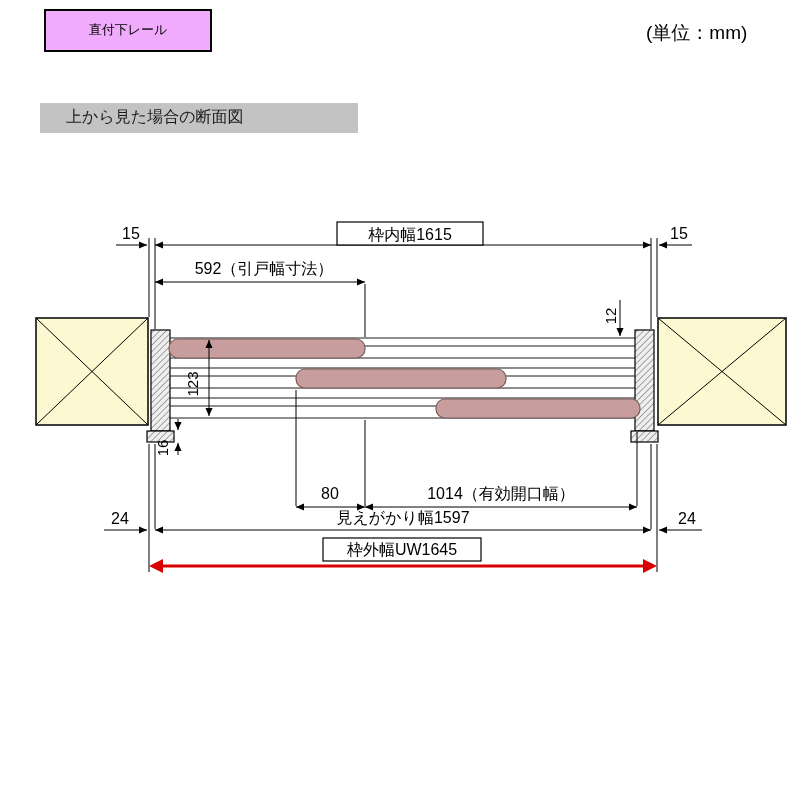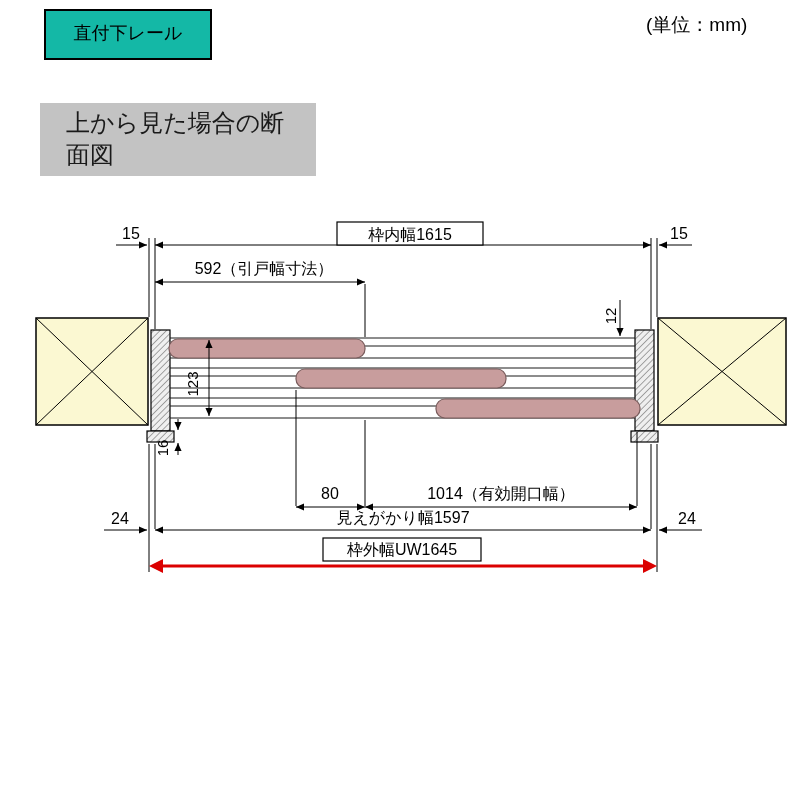--- a/index.html
+++ b/index.html
@@ -4,33 +4,33 @@
 <style>
   html,body { margin:0; padding:0; }
   body {
     width:800px; height:800px; position:relative; overflow:hidden;
     background:#ffffff;
     font-family:"Liberation Sans", sans-serif;
     color:#000;
   }
   .title-box {
     position:absolute; left:44px; top:9px; width:164px;
-    border:2px solid #000; background:#14b8a6;
+    border:2px solid #000; background:#f0abfc;
     text-align:center; padding:9px 0 10px 0;
-    font-size:18px; line-height:1.55;
+    font-size:13px; line-height:1.55;
   }
   .unit-label {
-    position:absolute; left:646px; top:12px;
+    position:absolute; left:646px; top:20px;
     font-size:19px;
   }
   .section-label {
     position:absolute; left:40px; top:103px;
-    width:276px; box-sizing:border-box;
+    width:318px; box-sizing:border-box;
     background:#c3c3c3; color:#1a1a1a;
-    font-size:24px; padding:4px 8px 5px 26px;
+    font-size:16px; padding:4px 8px 5px 26px;
   }
   svg.drawing { position:absolute; left:0; top:0; }
   svg text {
     font-family:"Liberation Sans", sans-serif;
     font-size:16px; fill:#000;
   }
   svg text.small { font-size:15px; }
   .dim { stroke:#000; stroke-width:1; fill:none; }
   .ext { stroke:#000; stroke-width:1; fill:none; }
   .rail { stroke:#1a1a1a; stroke-width:1; }

